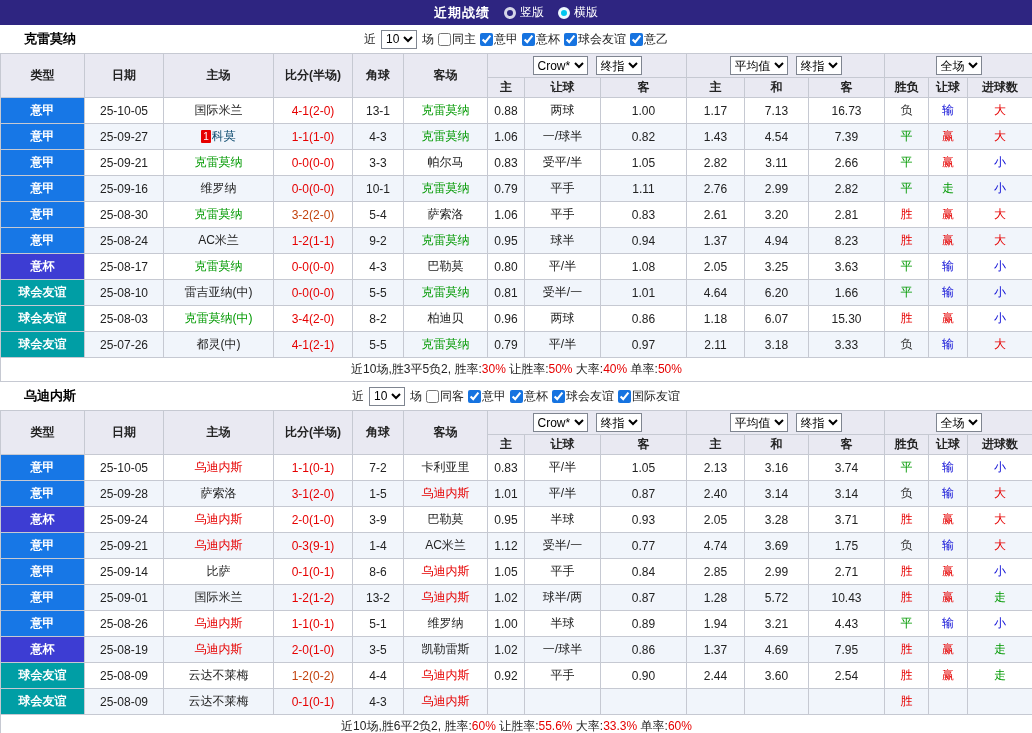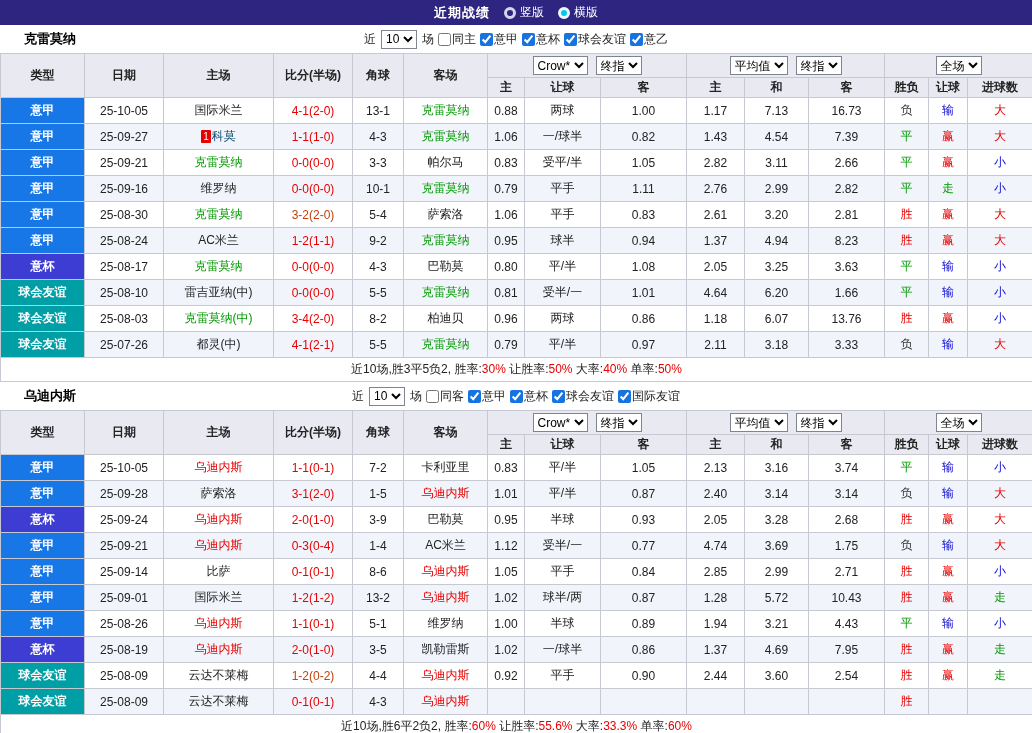--- a/index.html
+++ b/index.html
@@ -257,21 +257,21 @@
       <td>25-08-03</td>
       <td><span style="color:#009900">克雷莫纳(中)</span></td>
       <td style="color:#e60000">3-4(2-0)</td>
       <td>8-2</td>
       <td><span style="color:#222222">柏迪贝</span></td>
       <td>0.96</td>
             <td>两球</td>
             <td>0.86</td>
       <td>1.18</td>
             <td>6.07</td>
-            <td>13.76</td>
+            <td>15.30</td>
       <td style="color:#e60000">胜</td>
             <td style="color:#e60000">赢</td>
             <td style="color:#0b0bd6">小</td>
     </tr>
           <tr class="alt">
       <td class="type" style="background:#009ea5">球会友谊</td>
       <td>25-07-26</td>
       <td><span style="color:#222222">都灵(中)</span></td>
       <td style="color:#e60000">4-1(2-1)</td>
       <td>5-5</td>
@@ -405,30 +405,30 @@
       <td>25-09-24</td>
       <td><span style="color:#e60000">乌迪内斯</span></td>
       <td style="color:#e60000">2-0(1-0)</td>
       <td>3-9</td>
       <td><span style="color:#222222">巴勒莫</span></td>
       <td>0.95</td>
             <td>半球</td>
             <td>0.93</td>
       <td>2.05</td>
             <td>3.28</td>
-            <td>2.68</td>
+            <td>3.71</td>
       <td style="color:#e60000">胜</td>
             <td style="color:#e60000">赢</td>
             <td style="color:#e60000">大</td>
     </tr>
           <tr class="alt">
       <td class="type" style="background:#1777e6">意甲</td>
       <td>25-09-21</td>
       <td><span style="color:#e60000">乌迪内斯</span></td>
-      <td style="color:#e60000">0-3(0-4)</td>
+      <td style="color:#e60000">0-3(9-1)</td>
       <td>1-4</td>
       <td><span style="color:#222222">AC米兰</span></td>
       <td>1.12</td>
             <td>受半/一</td>
             <td>0.77</td>
       <td>4.74</td>
             <td>3.69</td>
             <td>1.75</td>
       <td style="color:#333333">负</td>
             <td style="color:#0b0bd6">输</td>

